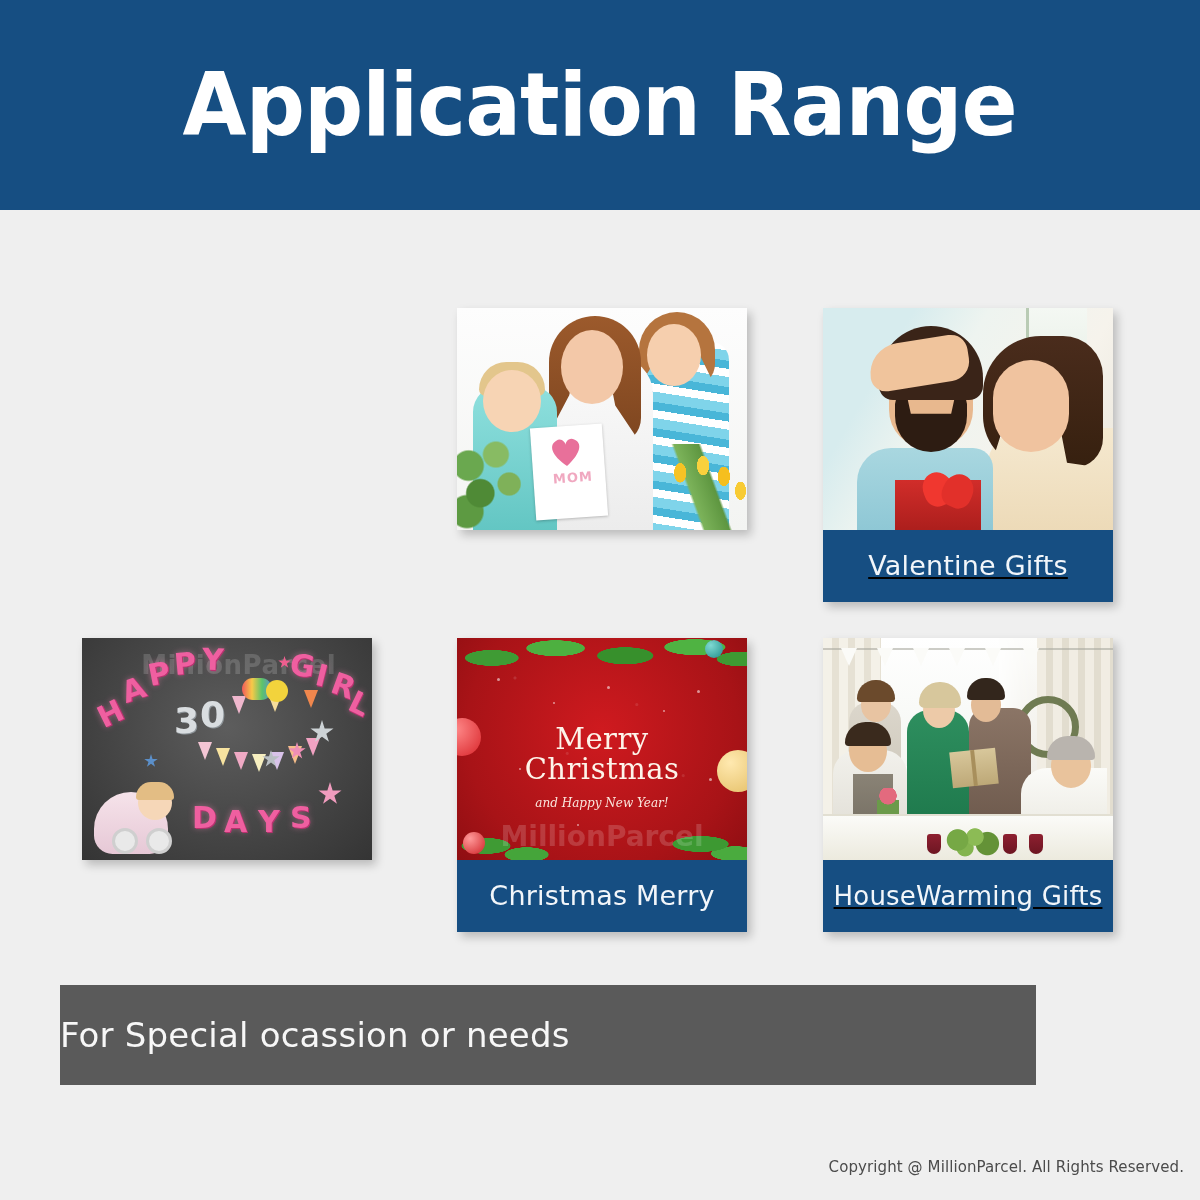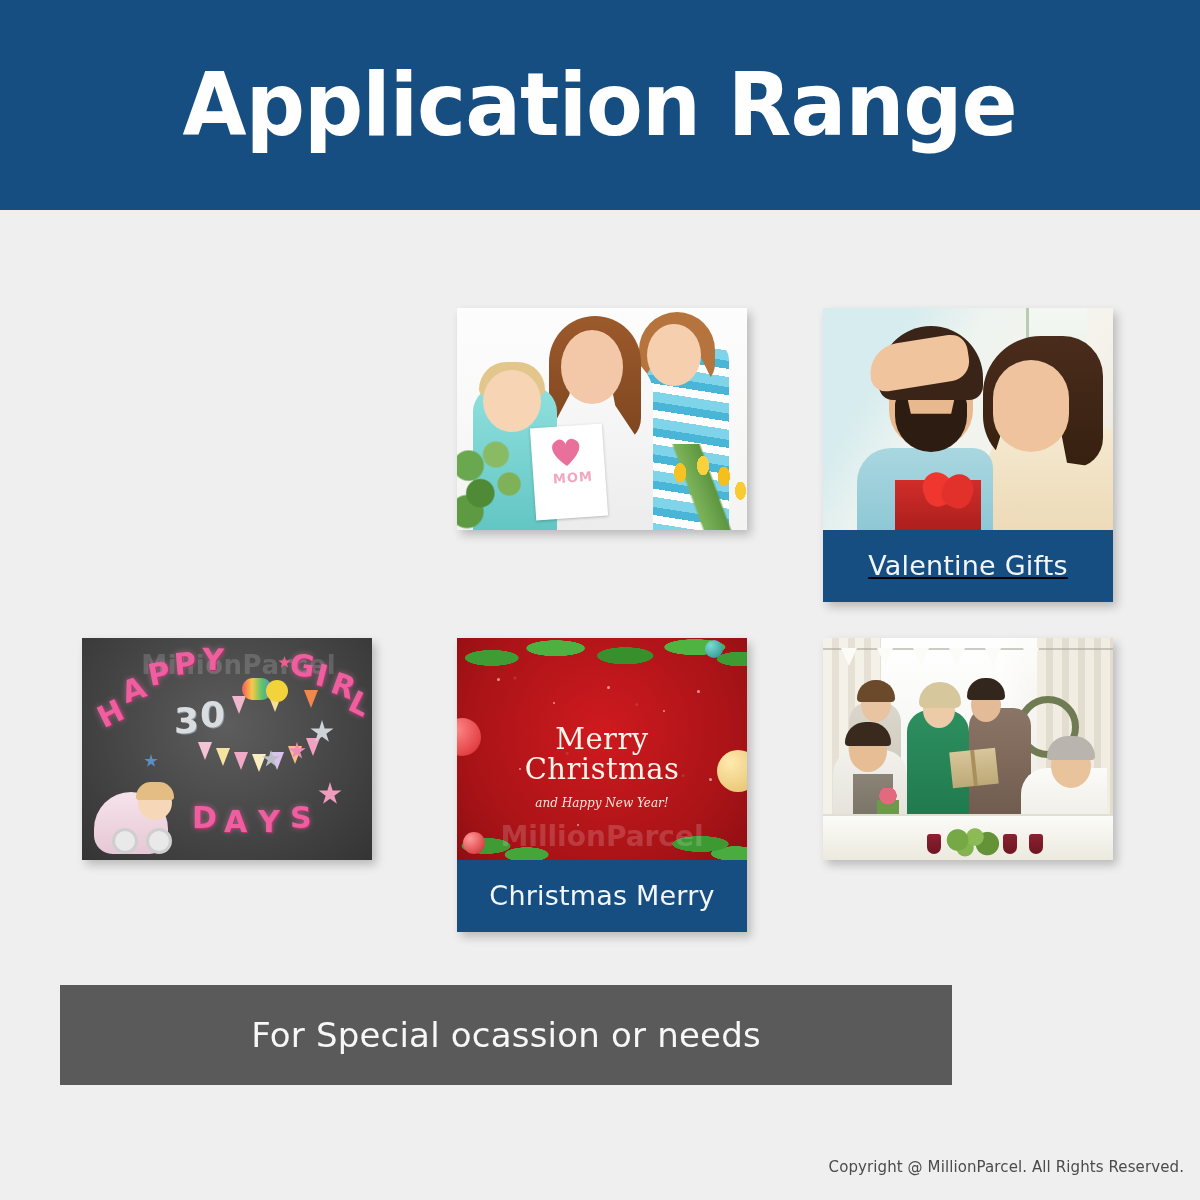--- a/index.html
+++ b/index.html
@@ -408,26 +408,26 @@
     background: linear-gradient(#d8c79b,#bda877); transform: rotate(-6deg);
   }
   .hw-gift::after { content:""; position:absolute; left:50%; top:0; bottom:0; width:4px;
     margin-left:-2px; background:#a88f5c; }
 
   
   .notice-bar {
     position: absolute;
     left: 60px;
     top: 985px;
-    width: 892px;
+    width: 976px;
     height: 100px;
     background: #5A5A5A;
     display: flex;
     align-items: center;
-    justify-content: center;
+    justify-content: flex-start;
   }
   .notice-text {
     color: #f7f7f7;
     font-family: "DejaVu Sans", sans-serif;
     font-size: 34px;
     letter-spacing: 0.2px;
   }
 
   
   .footer {
@@ -608,20 +608,25 @@
       <div class="hw-head" style="right:22px; top:106px; width:40px; height:44px; background:#e9c39c;"></div>
       <div class="hw-p" style="right:18px; top:98px; width:48px; height:24px; background:#b9b4ae; border-radius:24px 24px 4px 4px;"></div>
 
       <div class="ph hw-table"></div>
       <div class="ph hw-salad"></div>
       <div class="hw-glass" style="left:104px;"></div>
       <div class="hw-glass" style="left:180px;"></div>
       <div class="hw-glass" style="left:206px;"></div>
       <div class="ph" style="left:54px; top:150px; width:22px; height:26px; background:radial-gradient(circle at 50% 30%, #e36a7e 0 40%, transparent 42%), linear-gradient(transparent 45%, #6b9a4a 47%);"></div>
     </div>
+    <div class="card-label two-line">
+      <span>House</span>
+        <br>
+      <span>Warming Gifts</span>
+    </div>
   </div>
 
 </div>
 
 <div class="notice-bar">
   <div class="notice-text">For Special ocassion or needs</div>
 </div>
 
 <div class="footer">Copyright @ MillionParcel. All Rights Reserved.</div>
 

